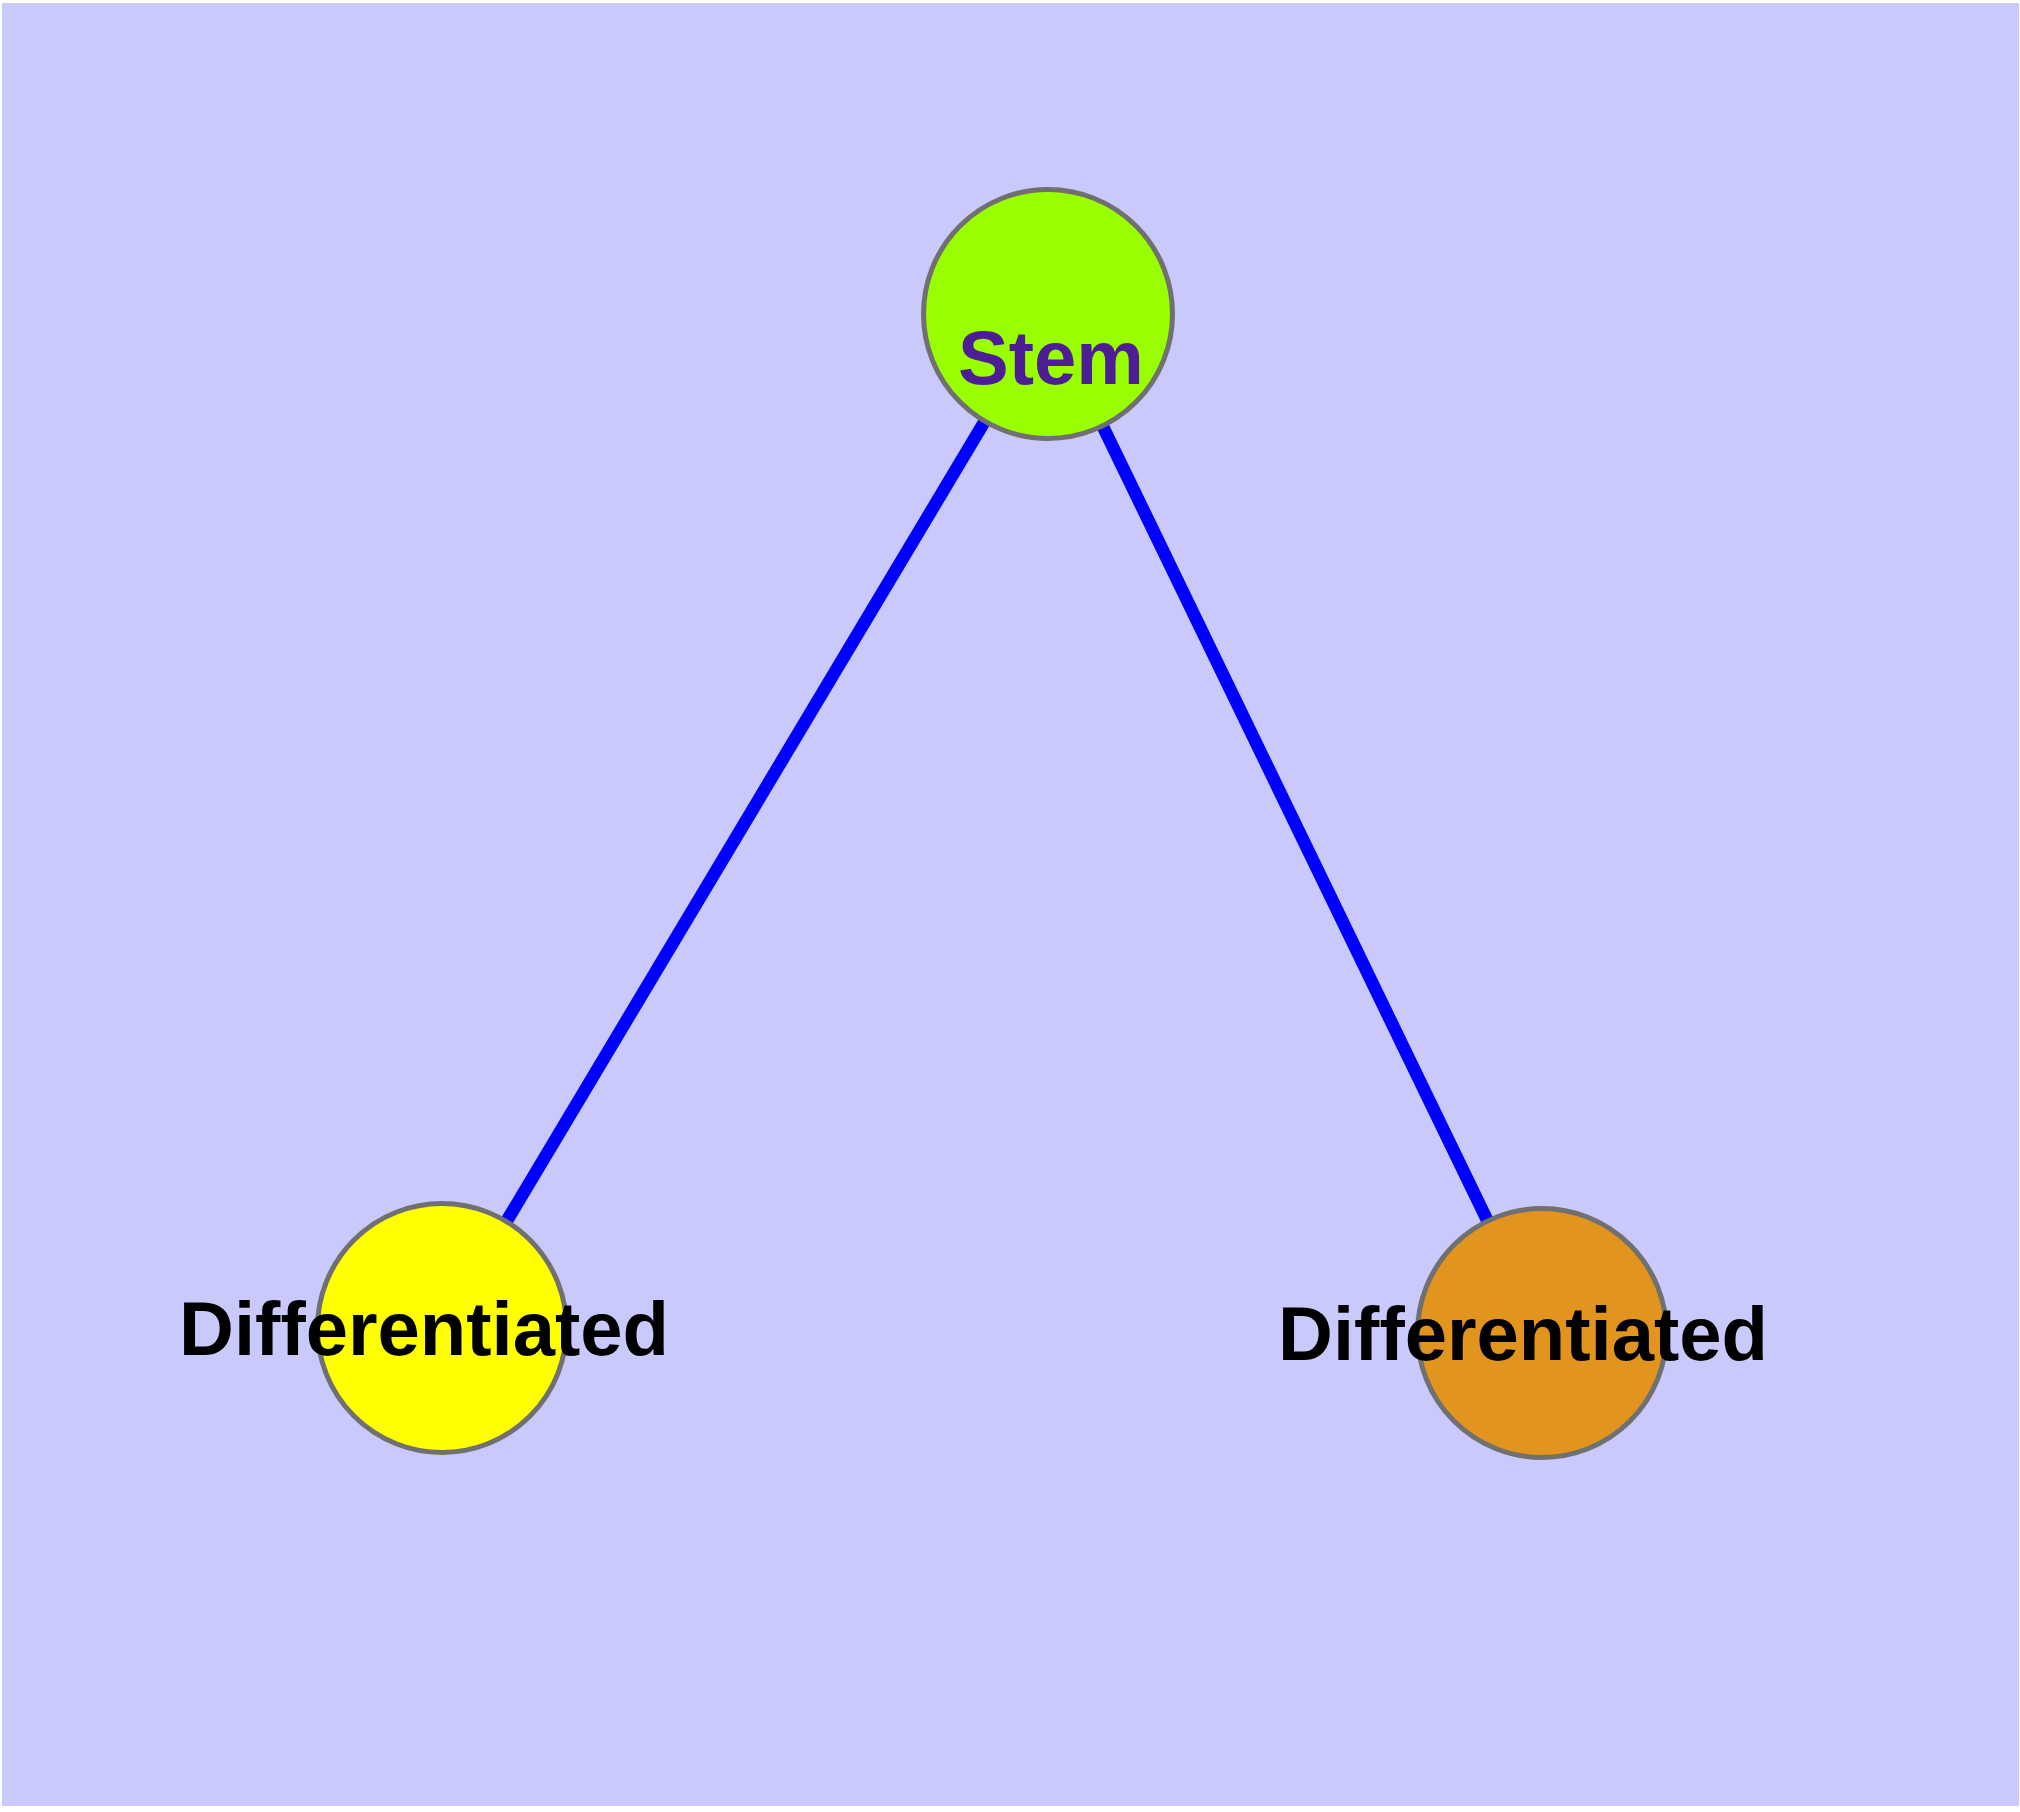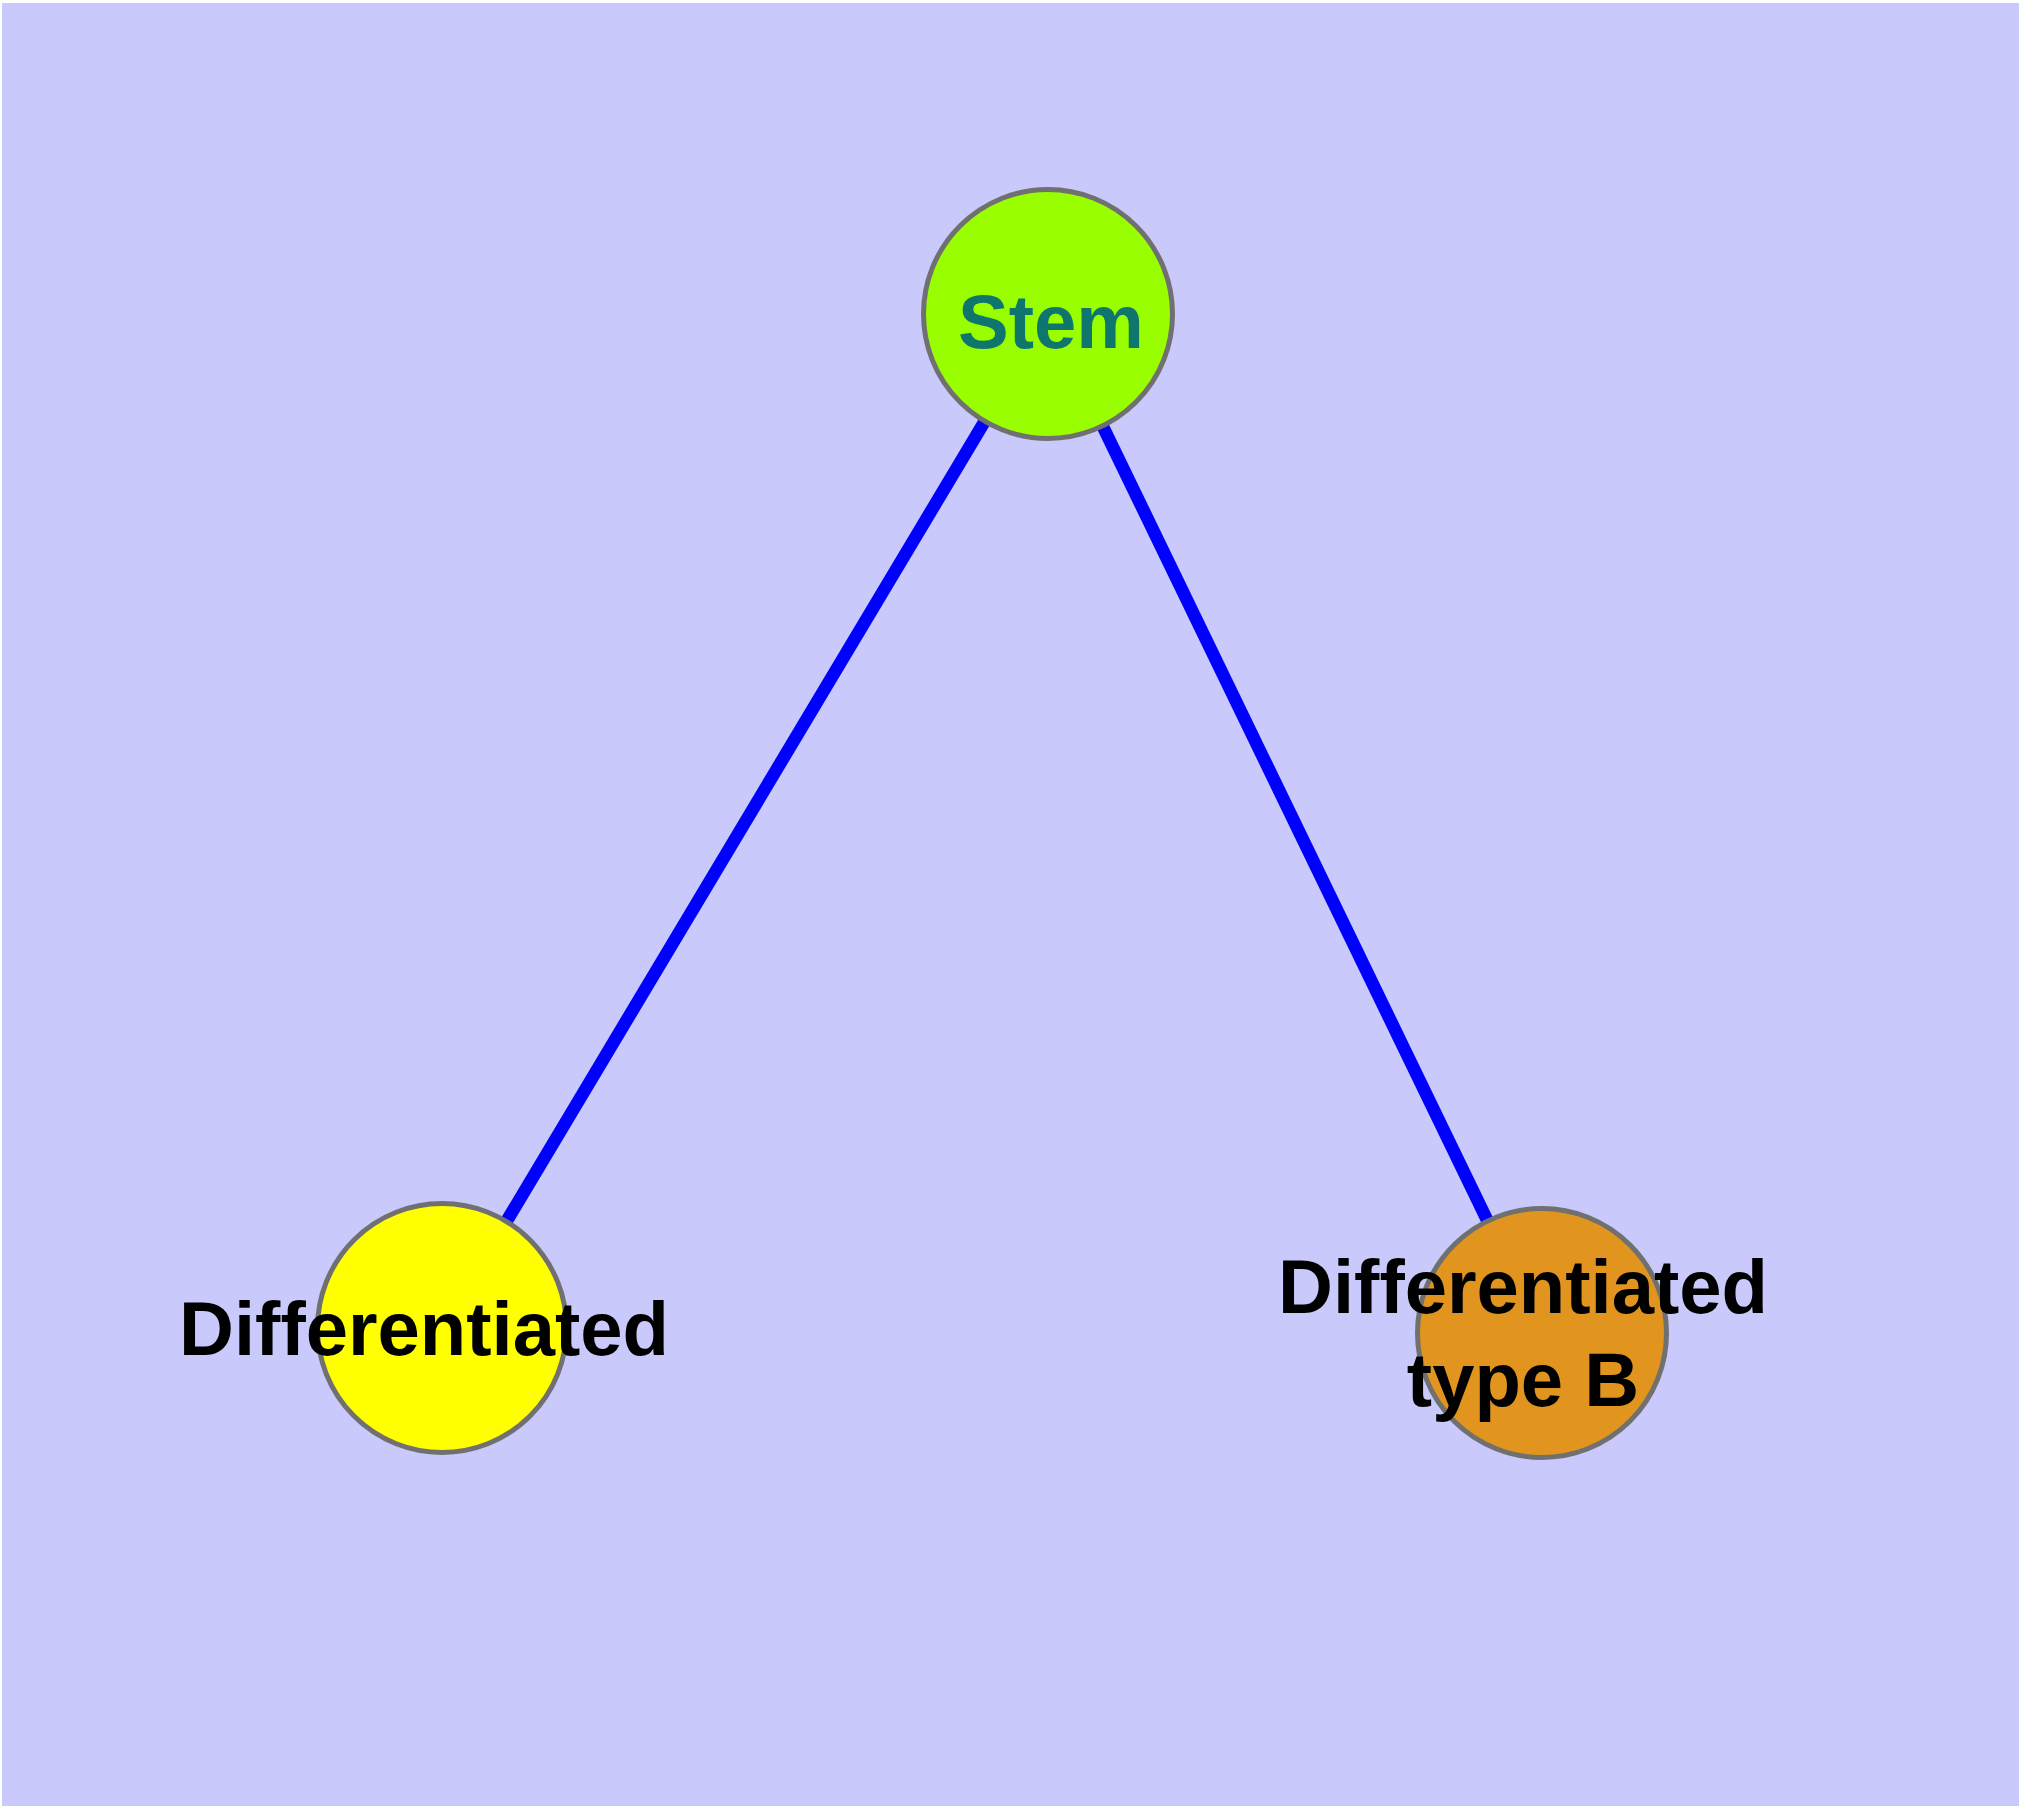--- a/index.html
+++ b/index.html
@@ -74,27 +74,26 @@
     <line class="edge" x1="1237" y1="371" x2="522" y2="1567" style="stroke: rgb(0, 0, 255);"></line>
     <line class="edge" x1="1237" y1="371" x2="1819" y2="1573" style="stroke: rgb(0, 0, 255);"></line>
   </svg>
 
   <div class="node" id="node-stem" style="background: rgb(153, 254, 0); border-color: rgb(112, 112, 112);"></div>
 
   <div class="node" id="node-a" style="background: rgb(255, 255, 0); border-color: rgb(112, 112, 112);"></div>
 
   <div class="node" id="node-b" style="background: rgb(226, 149, 30); border-color: rgb(112, 112, 112);"></div>
 
-  <div class="label" id="label-stem" style="color: #0f766e;">
+  <div class="label" id="label-stem" style="color: #4c1d95; margin-top: 36px;">
     <span class="label-line">Stem</span>
   </div>
 
   <div class="label" id="label-a" style="color: rgb(0, 0, 0);">
     <span class="label-line">Differentiated</span>
   </div>
 
   <div class="label" id="label-b" style="color: rgb(0, 0, 0);">
     <span class="label-line">Differentiated</span>
-    <span class="label-line">type B</span>
   </div>
 
 </div>
 
 
 </body></html>

